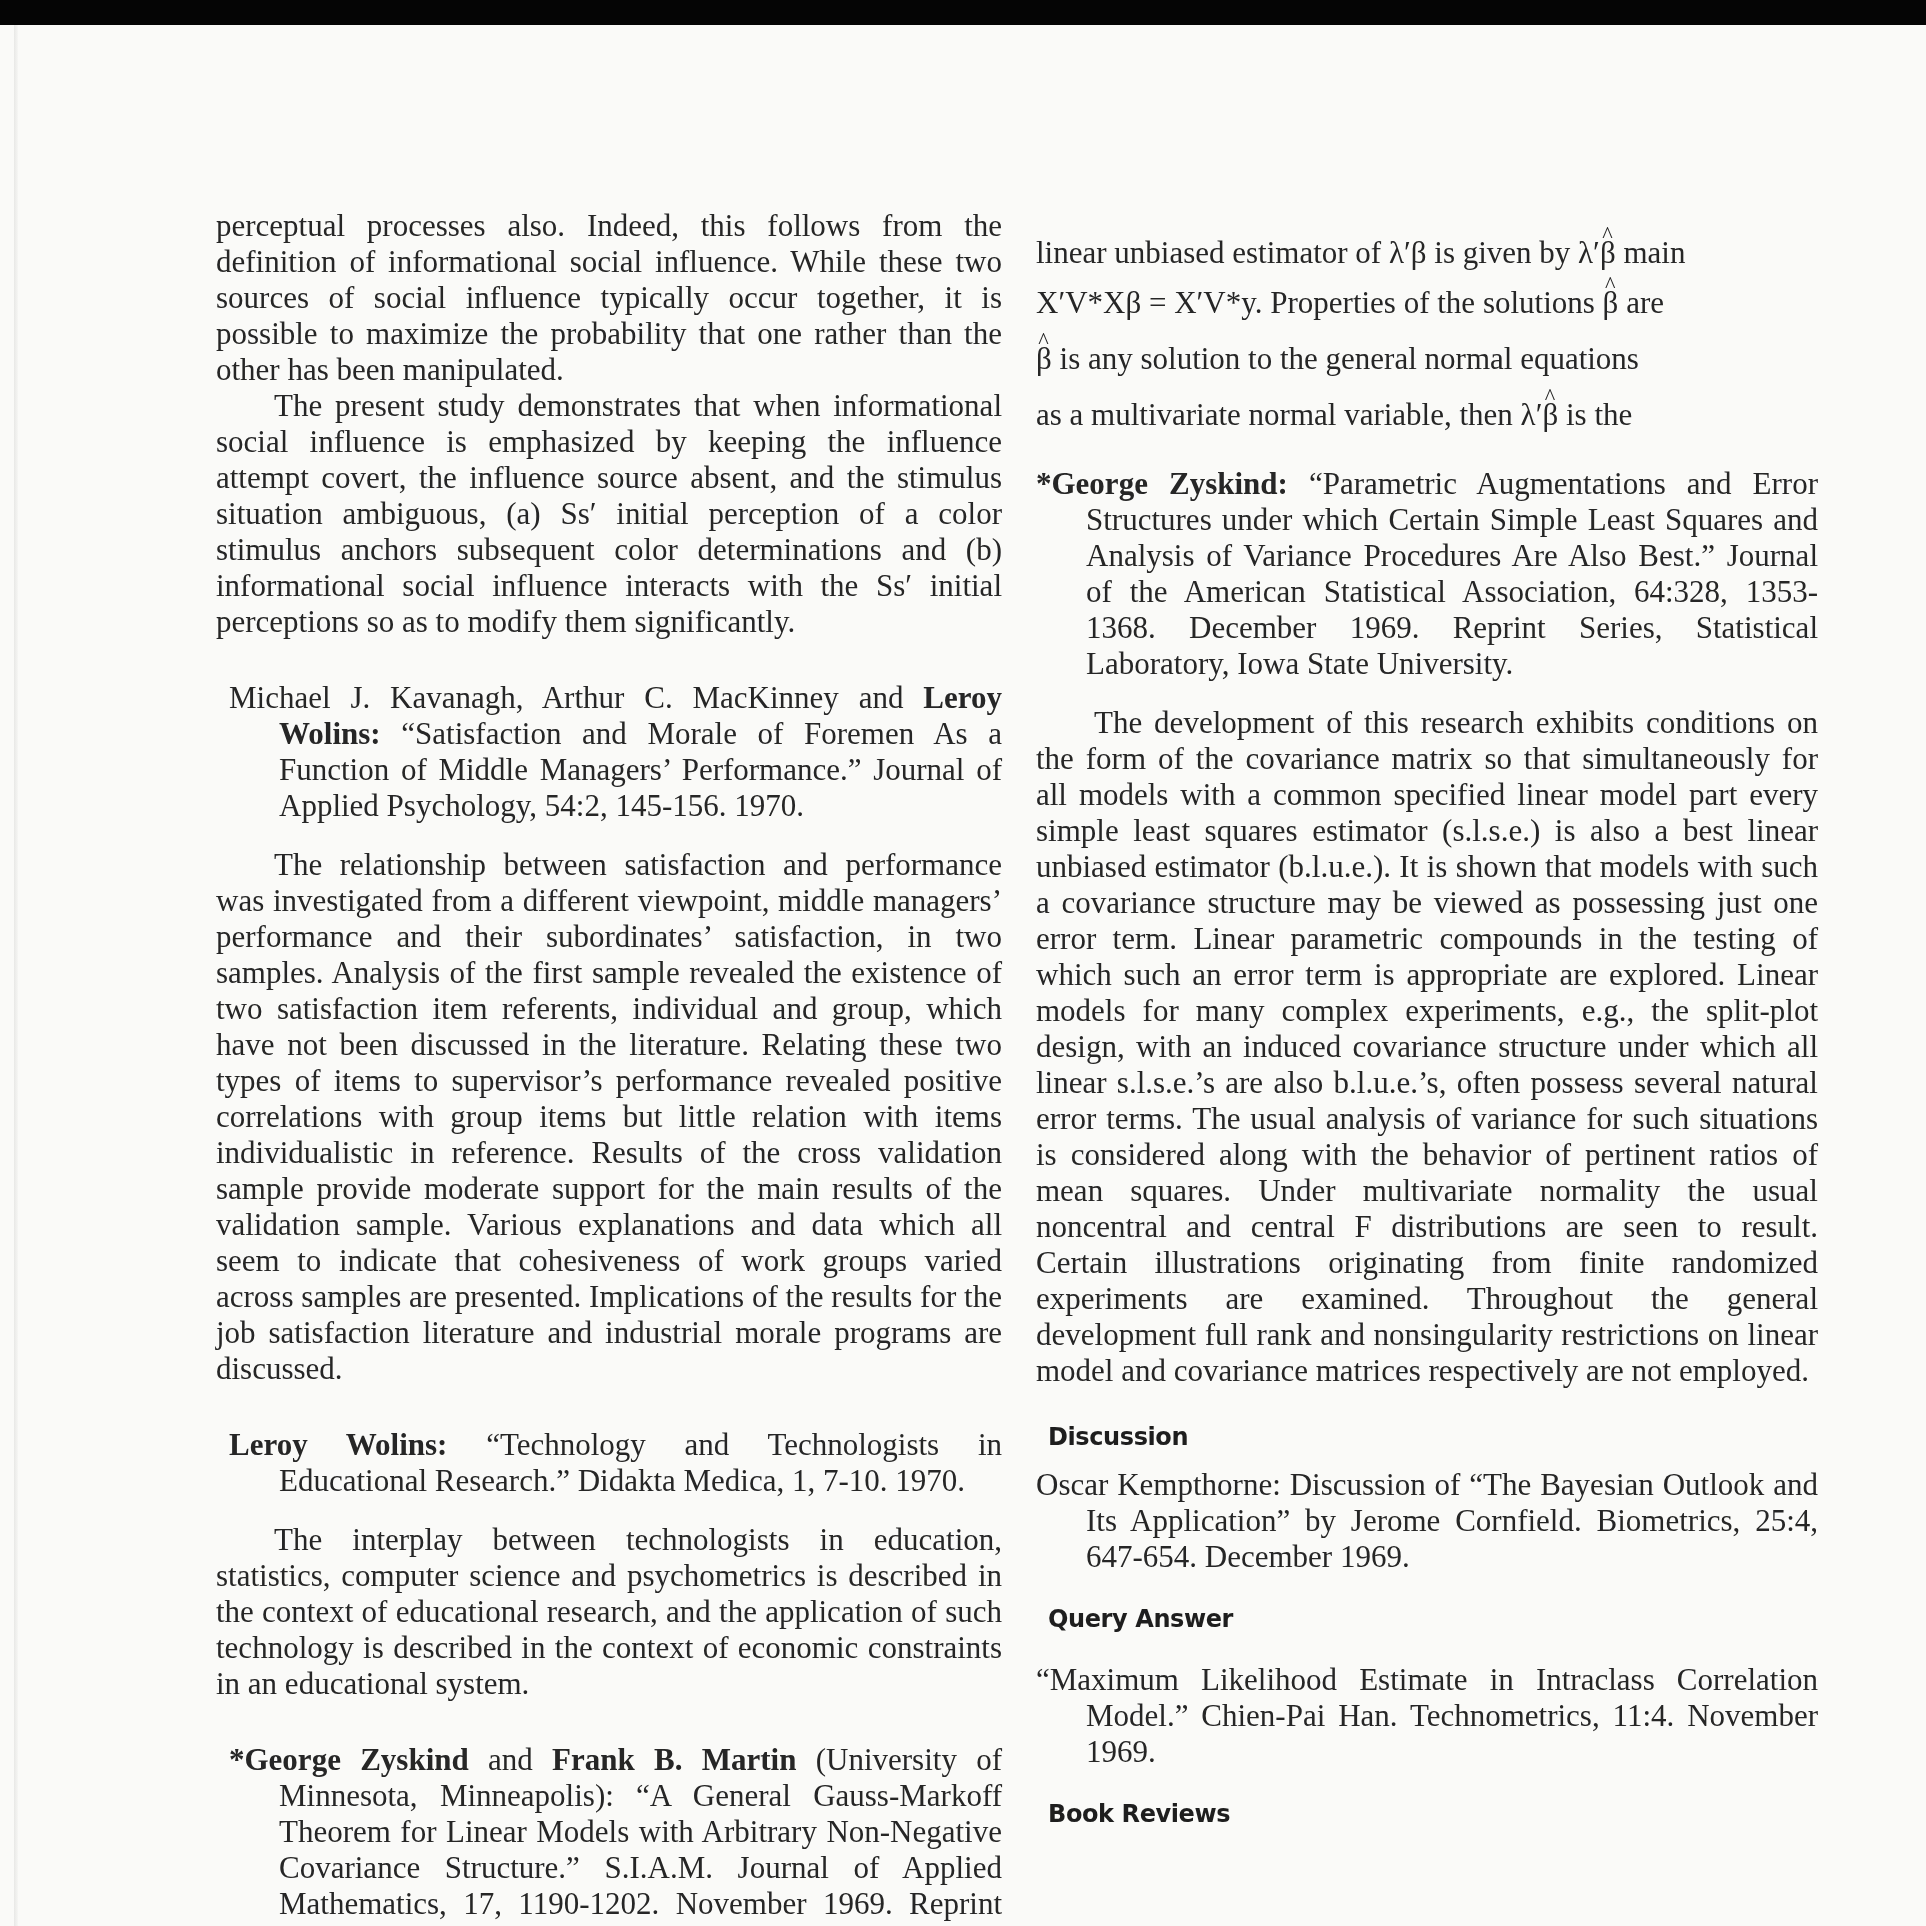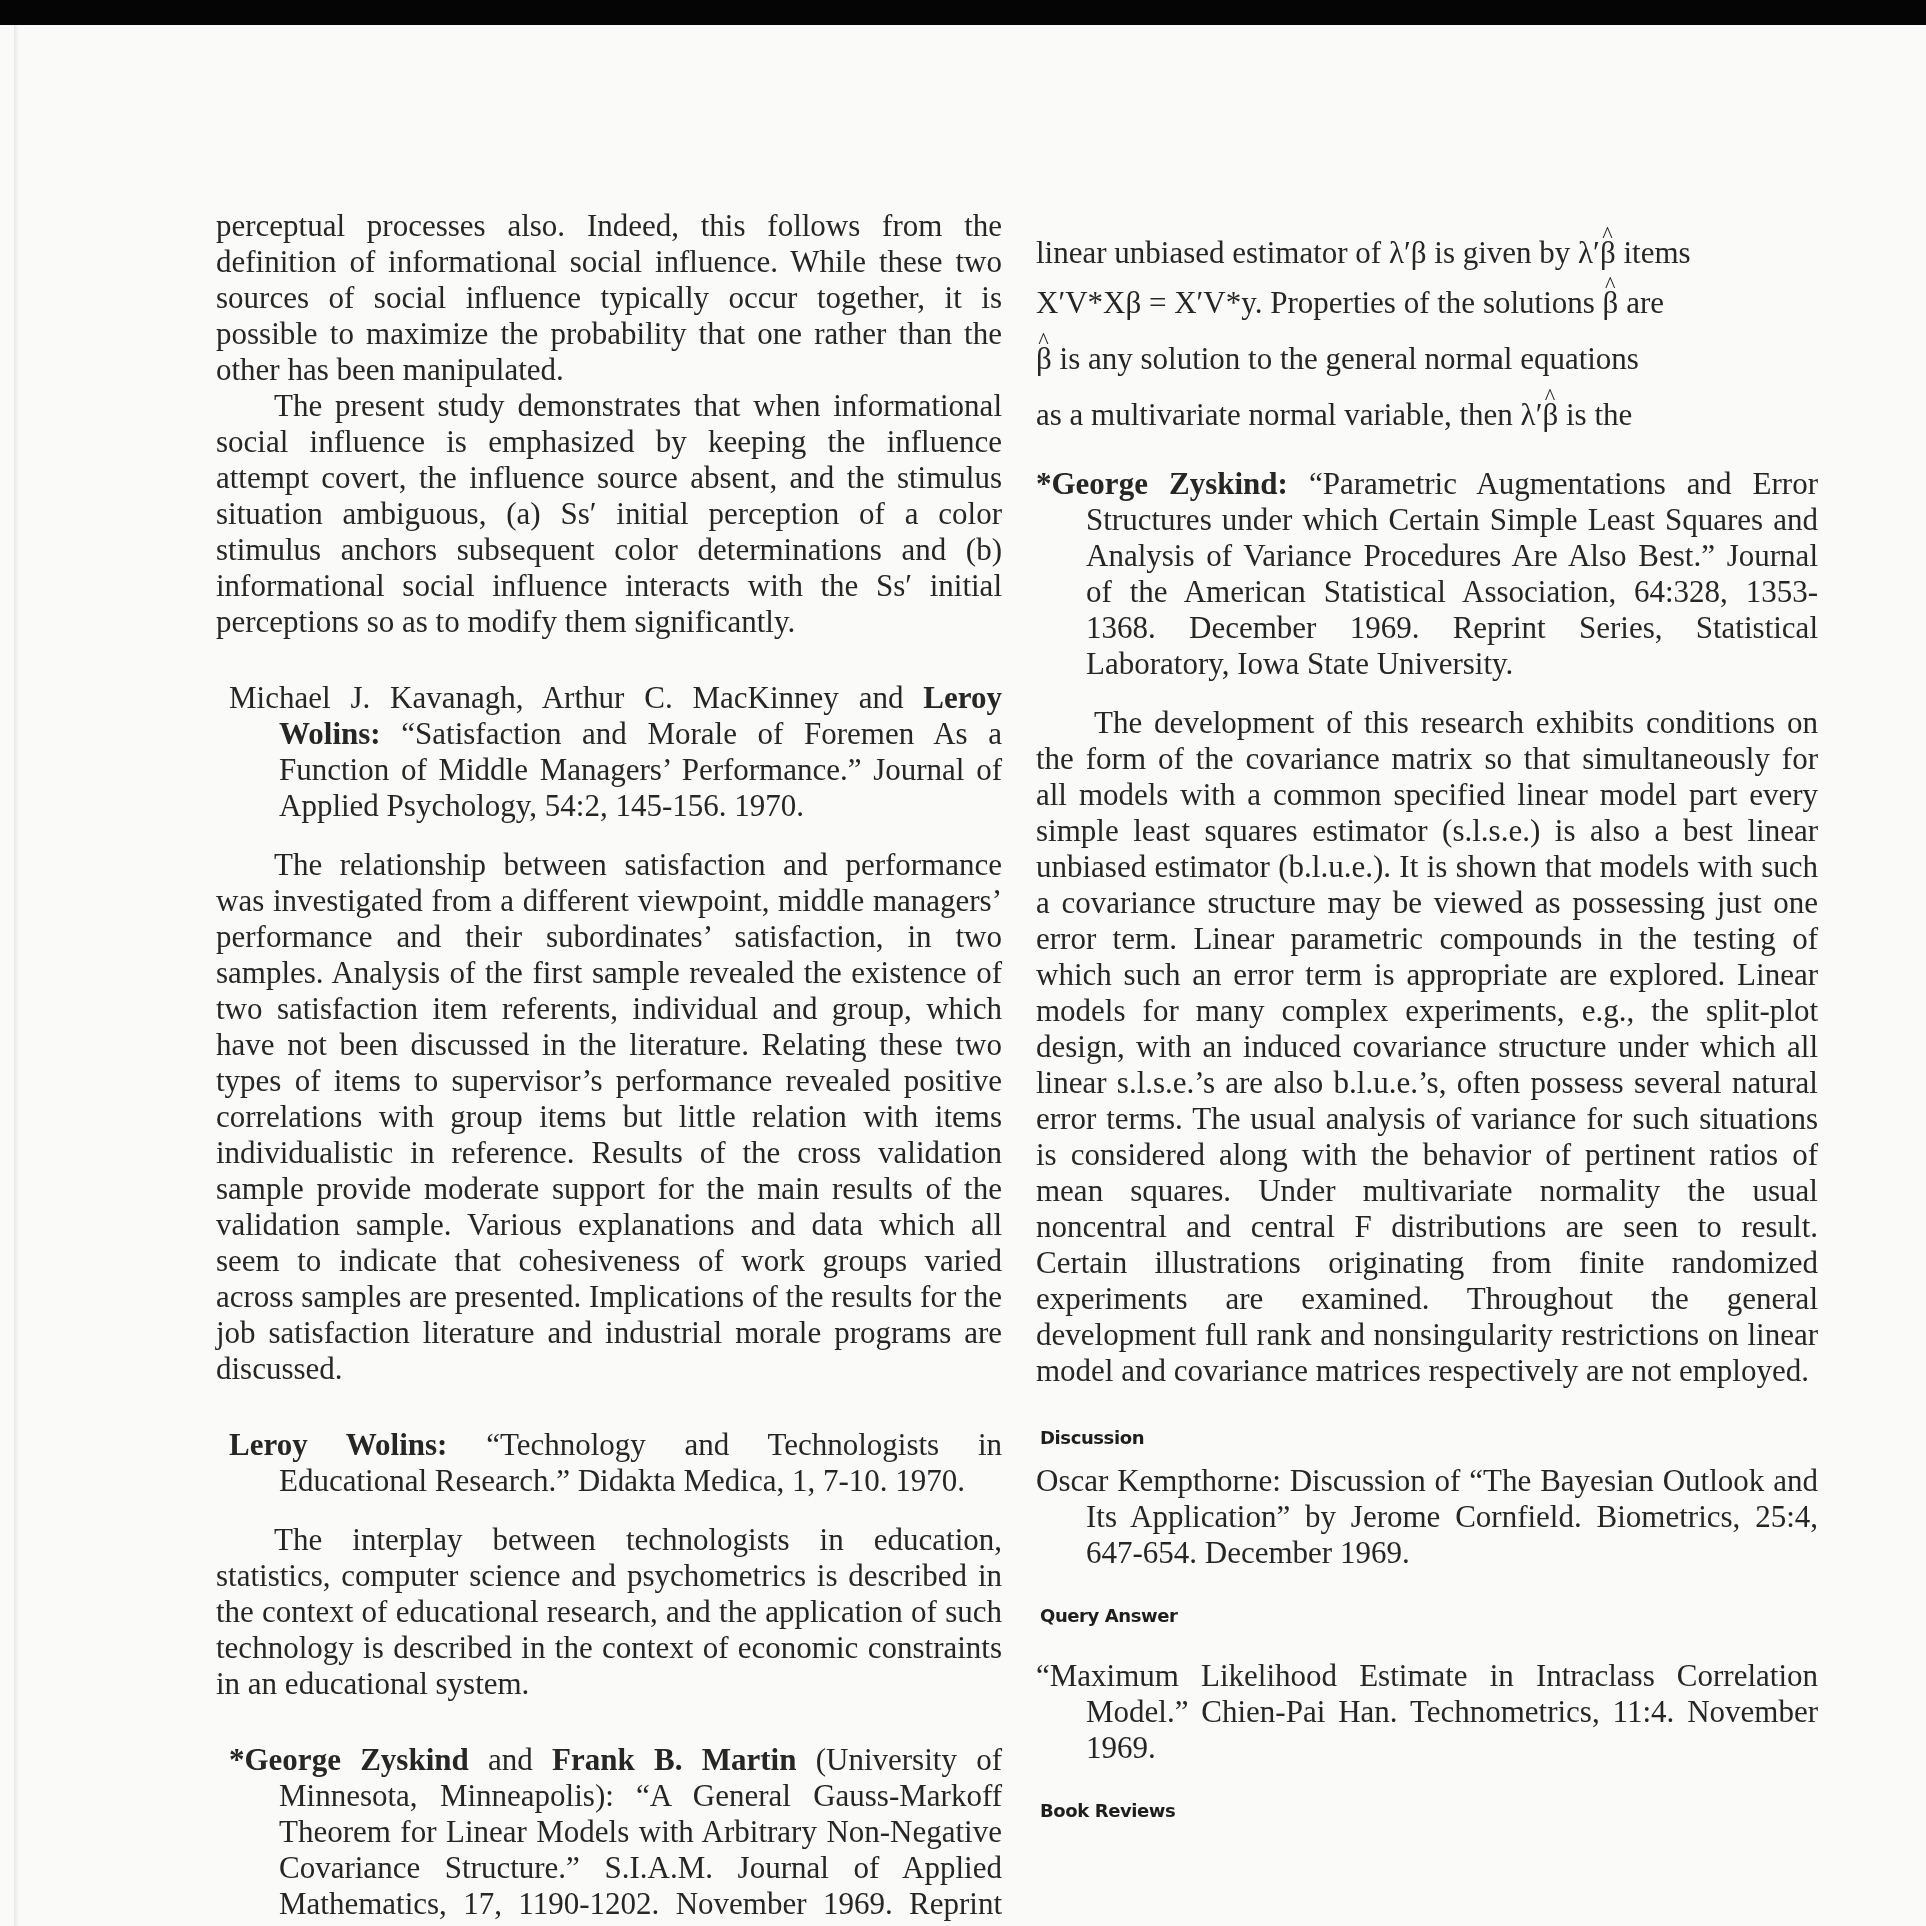--- a/index.html
+++ b/index.html
@@ -17,21 +17,21 @@
     .col-right { left: 1036px; top: 231px; width: 782px; }
     p { margin: 0; font-size: 31px; line-height: 36px; text-align: justify; }
     .indent { text-indent: 58px; }
     .hang { padding-left: 50px; text-indent: -50px; }
     .gap-s { margin-top: 23px; font-family: Liberation Serif, serif; }
     .gap-m { margin-top: 40px; margin-left: 13px; }
     b { font-weight: bold; }
     .mathline { line-height: 56px; }
     .mathline.first { line-height: 44px; }
     .heading { font-family: "DejaVu Sans", "Liberation Sans", sans-serif; font-weight: bold;
-      font-size: 18px; line-height: 35px; margin: 4px; color: #1e1e1e; letter-spacing: -0.4px; }
+      font-size: 24px; line-height: 35px; margin: 12px; color: #1e1e1e; letter-spacing: -0.4px; }
     .hat { position: relative; display: inline-block; }
     .hat::before { content: "^"; position: absolute; left: 2.3px; top: -17.7px; font-size: 22.3px; font-weight: normal; }
   </style>
 </head>
 <body>
 
 <div class="top-band"></div>
 <div class="left-edge"></div>
 
 <div class="col col-left">
@@ -42,21 +42,21 @@
   <p class="indent gap-s">The relationship between satisfaction and performance was investigated from a different viewpoint, middle managers’ performance and their subordinates’ satisfaction, in two samples. Analysis of the first sample revealed the existence of two satisfaction item referents, individual and group, which have not been discussed in the literature. Relating these two types of items to supervisor’s performance revealed positive correlations with group items but little relation with items individualistic in reference. Results of the cross validation sample provide moderate support for the main results of the validation sample. Various explanations and data which all seem to indicate that cohesiveness of work groups varied across samples are presented. Implications of the results for the job satisfaction literature and industrial morale programs are discussed.</p>
 
   <p class="hang gap-m"><b>Leroy Wolins:</b><span> “Technology and Technologists in Educational Research.” Didakta Medica, 1, 7-10. 1970.</span></p>
   <p class="indent gap-s">The interplay between technologists in education, statistics, computer science and psychometrics is described in the context of educational research, and the application of such technology is described in the context of economic constraints in an educational system.</p>
 
   <p class="hang gap-m"><b>*George Zyskind</b><span> and </span><b>Frank B. Martin</b><span> (University of Minnesota, Minneapolis): “A General Gauss-Markoff Theorem for Linear Models with Arbitrary Non-Negative Covariance Structure.” S.I.A.M. Journal of Applied Mathematics, 17, 1190-1202. November 1969. Reprint Series, Statistical Laboratory, Iowa State University.</span></p>
 
 </div>
 
 <div class="col col-right">
-  <p class="mathline first"><span>linear unbiased estimator of λ′β is given by λ′</span><span class="hat">β</span><span> items</span></p>
+  <p class="mathline first"><span>linear unbiased estimator of λ′β is given by λ′</span><span class="hat">β</span><span> main</span></p>
   <p class="mathline"><span>X′V*Xβ = X′V*y. Properties of the solutions </span><span class="hat">β</span><span> are</span></p>
   <p class="mathline"><span class="hat">β</span><span> is any solution to the general normal equations</span></p>
   <p class="mathline"><span>as a multivariate normal variable, then λ′</span><span class="hat">β</span><span> is the</span></p>
 
   <p class="hang gap-s"><b>*George Zyskind:</b><span> “Parametric Augmentations and Error Structures under which Certain Simple Least Squares and Analysis of Variance Procedures Are Also Best.” Journal of the American Statistical Association, 64:328, 1353-1368. December 1969. Reprint Series, Statistical Laboratory, Iowa State University.</span></p>
   <p class="indent gap-s">The development of this research exhibits conditions on the form of the covariance matrix so that simultaneously for all models with a common specified linear model part every simple least squares estimator (s.l.s.e.) is also a best linear unbiased estimator (b.l.u.e.). It is shown that models with such a covariance structure may be viewed as possessing just one error term. Linear parametric compounds in the testing of which such an error term is appropriate are explored. Linear models for many complex experiments, e.g., the split-plot design, with an induced covariance structure under which all linear s.l.s.e.’s are also b.l.u.e.’s, often possess several natural error terms. The usual analysis of variance for such situations is considered along with the behavior of pertinent ratios of mean squares. Under multivariate normality the usual noncentral and central F distributions are seen to result. Certain illustrations originating from finite randomized experiments are examined. Throughout the general development full rank and nonsingularity restrictions on linear model and covariance matrices respectively are not employed.</p>
 
   <h2 class="heading gap-s" style="margin-top:31px">Discussion</h2>
   <p class="hang" style="margin-top:7.7px">Oscar Kempthorne: Discussion of “The Bayesian Outlook and Its Application” by Jerome Cornfield. Biometrics, 25:4, 647-654. December 1969.</p>
 

